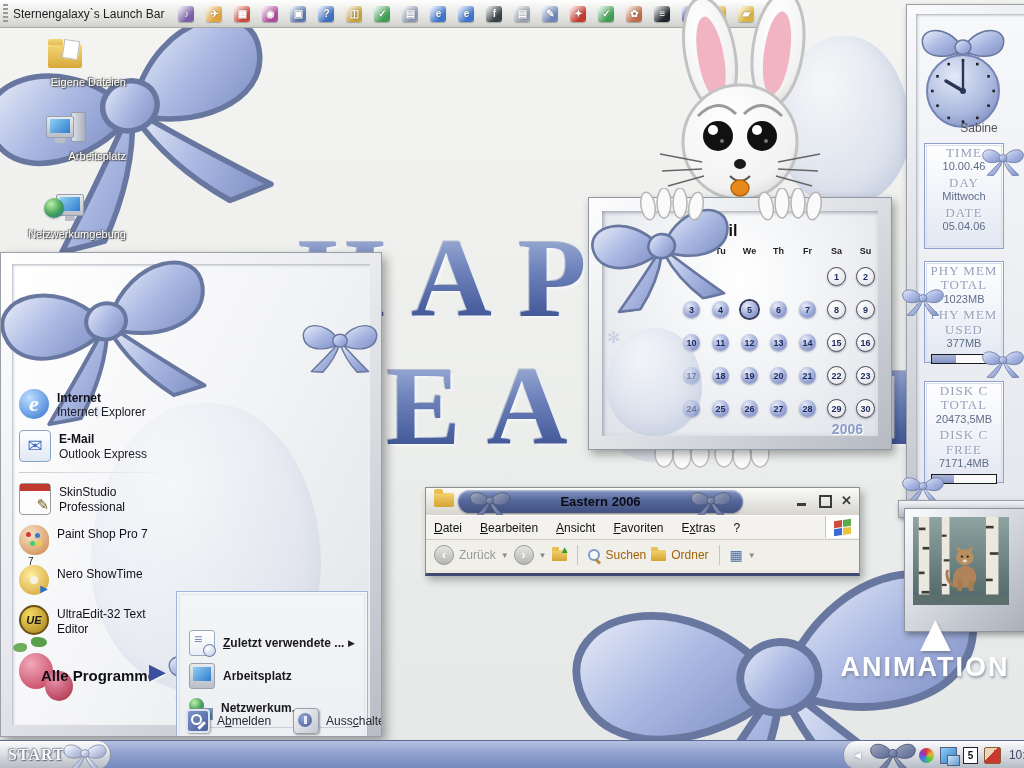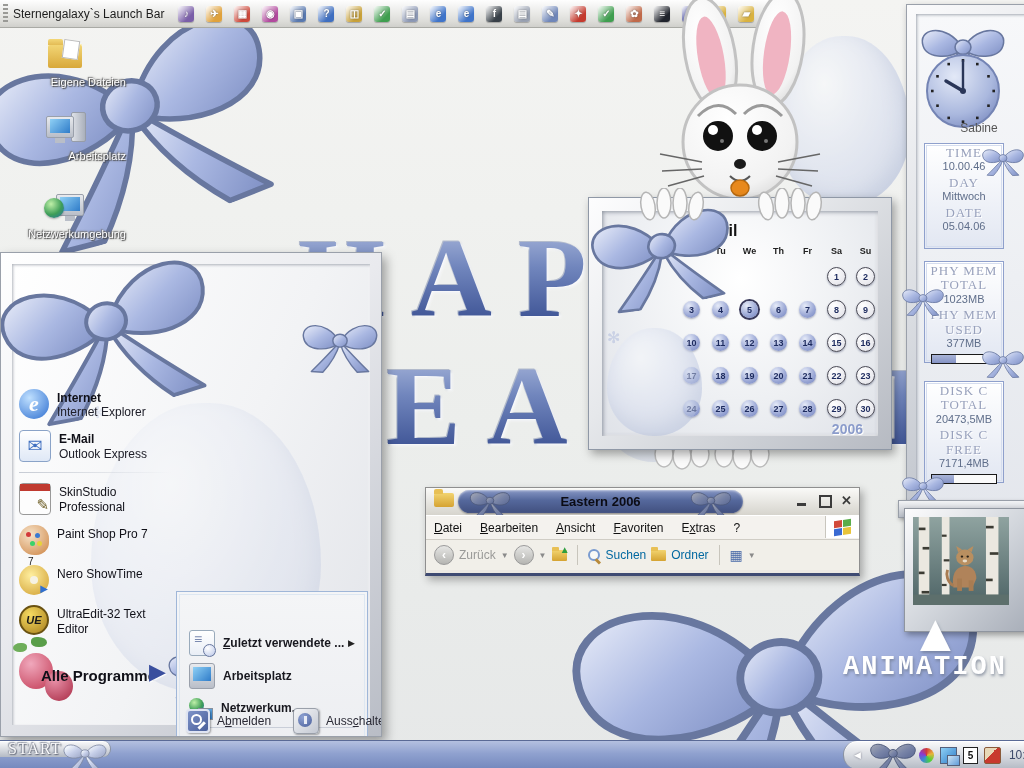--- a/index.html
+++ b/index.html
@@ -69,21 +69,21 @@
   #ledge{position:absolute;left:898px;top:500px;width:126px;height:16px;z-index:3;
       background:linear-gradient(180deg,#f2f3f5,#b9bec7);border:1px solid #989ea8;box-shadow:1px 2px 4px rgba(0,0,0,.3);}
   
   #picframe{position:absolute;left:904px;top:508px;width:114px;height:106px;z-index:4;
       background:linear-gradient(135deg,#fcfcfd,#d2d6dc 50%,#a6acb7);border:1px solid #8f959f;
       box-shadow:2px 3px 6px rgba(0,0,0,.35);padding:8px;}
   #picframe .photo{width:96px;height:88px;box-shadow:inset 1px 1px 3px rgba(0,0,0,.6);}
   #animarrow{position:absolute;left:920px;top:612px;z-index:4;color:#fff;font-size:40px;line-height:1;
       text-shadow:1px 2px 3px rgba(100,110,130,.6);font-family:"DejaVu Sans",sans-serif;}
   #animtext{position:absolute;left:826px;top:652px;width:198px;z-index:4;text-align:center;
-      font-family:Liberation Mono, monospace;font-weight:bold;font-size:27px;letter-spacing:2px;color:#fff;
+      font-family:Liberation Sans, sans-serif;font-weight:bold;font-size:27px;letter-spacing:2px;color:#fff;
       text-shadow:1px 2px 3px rgba(110,120,140,.7);}
   
   #calendar{position:absolute;left:588px;top:197px;width:302px;height:251px;z-index:5;
       background:linear-gradient(135deg,#fdfdfe 0%,#e6e8eb 40%,#b6bac2 100%);
       border:1px solid #8f98a6;box-shadow:3px 4px 9px rgba(0,0,0,.35);}
   #calendar .calin{position:absolute;left:13px;top:13px;right:13px;bottom:13px;
       background:radial-gradient(ellipse at 50% 30%,#ffffff 0%,#eef0f3 55%,#dfe2e8 100%);
       box-shadow:inset 1px 1px 4px rgba(50,60,80,.5),inset -1px -1px 2px rgba(255,255,255,.95);}
   #cal-month{position:absolute;left:112px;top:24px;font-size:16px;font-weight:bold;color:#121212;}
   #cal-year{position:absolute;right:28px;bottom:12px;font-size:14px;font-weight:bold;color:#8b9ccb;text-shadow:1px 1px 0 #fff;}
@@ -122,21 +122,21 @@
   .winflag{position:absolute;right:0;top:0;width:33px;height:22px;background:#fff;border-left:1px solid #c9c6be;
       display:flex;align-items:center;justify-content:center;}
   .flaggrid{display:grid;grid-template-columns:8px 8px;grid-auto-rows:7px;gap:1px;transform:skewY(-8deg);}
   .flaggrid i{display:block;}
   #win .toolbar{height:30px;display:flex;align-items:center;padding-left:8px;gap:5px;background:#f1efe9;}
   .navcirc{width:18px;height:18px;border-radius:50%;border:1px solid #9a9a9a;
       background:linear-gradient(180deg,#e6e6e4,#b5b5b2);color:#fff;font-weight:bold;font-size:12px;
       display:flex;align-items:center;justify-content:center;}
   .ddl{font-size:8px;color:#8a8a8a;}
   .tb-label{font-size:12px;color:#9a9a98;}
-  .tb-label.on{color:#0369a1;}
+  .tb-label.on{color:#a16207;}
   .tsep{width:1px;height:20px;background:#c8c5bc;margin:0 5px;}
   .mini-fold{width:15px;height:11px;border-radius:1px;background:linear-gradient(180deg,#f2d470,#d5a332);position:relative;}
   .mini-fold:before{content:"";position:absolute;left:0;top:-3px;width:7px;height:4px;background:#e8c055;border-radius:1px 1px 0 0;}
   .upar{position:absolute;right:-3px;top:-6px;color:#2f9e3f;font-size:10px;font-weight:bold;}
   .mag{width:13px;height:13px;position:relative;}
   .mag:before{content:"";position:absolute;left:0;top:0;width:8px;height:8px;border:2px solid #7a9bd0;border-radius:50%;background:rgba(255,255,255,.6);}
   .mag:after{content:"";position:absolute;right:0;bottom:-1px;width:6px;height:2.5px;background:#b88a3a;transform:rotate(45deg);}
   .views{color:#4a6aa8;font-size:14px;line-height:14px;}
   
   #startmenu{position:absolute;left:0;top:252px;width:380px;height:483px;z-index:8;
@@ -204,24 +204,24 @@
   .bic-key{background:linear-gradient(135deg,#7e93c8,#4a5f9a);border:2px solid #dfe4f2;box-sizing:border-box;}
   .bic-key:before{content:"";position:absolute;left:3px;top:3px;width:7px;height:7px;border:2px solid #fff;border-radius:50%;}
   .bic-key:after{content:"";position:absolute;right:2px;bottom:5px;width:9px;height:2.5px;background:#fff;transform:rotate(-45deg);}
   .bic-power{background:linear-gradient(135deg,#f4f5f7,#c3c8d2);border:1px solid #9aa0aa;}
   .bic-power:before{content:"";position:absolute;left:4px;top:4px;width:14px;height:14px;border-radius:50%;
       background:radial-gradient(circle at 35% 30%,#8fa3d4,#4a5f9a);}
   .bic-power:after{content:"";position:absolute;left:10px;top:7px;width:2.5px;height:8px;background:#e8ecf6;}
   
   #taskbar{position:absolute;left:0;top:740px;width:1024px;height:28px;z-index:10;
       background:linear-gradient(180deg,#b4c0e0 0%,#8fa1cf 45%,#7488bd 100%);border-top:1px solid #5a6a96;}
-  #startbtn{position:absolute;left:0;top:0;width:110px;height:16px;
+  #startbtn{position:absolute;left:0;top:0;width:110px;height:28px;
       background:linear-gradient(180deg,#fbfbfc,#d6d9df 55%,#b4bac4);
       border-right:1px solid #8a92a0;border-radius:0 14px 14px 0;
-      display:flex;align-items:center;box-shadow:inset 0 1px 0 #fff;}
+      display:flex;align-items:center;box-shadow:inset 0 1px 0 #fff;font-weight:bold;}
   #startbtn .stext{margin-left:8px;font-family:"Liberation Serif",serif;font-size:16px;letter-spacing:1px;
       color:#f8f8fa;text-shadow:1px 1px 1px #6a7080,-1px -1px 1px #9aa0ae,0 0 2px #555;}
   #tray{position:absolute;right:0;top:0;width:180px;height:28px;
       background:linear-gradient(180deg,#fbfbfc,#d6d9df 55%,#b4bac4);
       border-left:1px solid #8a92a0;border-radius:14px 0 0 14px;
       display:flex;align-items:center;box-shadow:inset 0 1px 0 #fff;}
   .tray-arrow{margin-left:10px;font-size:9px;color:#fff;text-shadow:0 0 2px #667;}
   .tray-icons{display:flex;align-items:center;gap:6px;margin-left:58px;}
   .ti{width:15px;height:15px;position:relative;}
   .ti-pinwheel{border-radius:50%;background:conic-gradient(#d23a3a,#e8b43a,#4ad23a,#3a8ad2,#8a3ad2,#d23a3a);}

